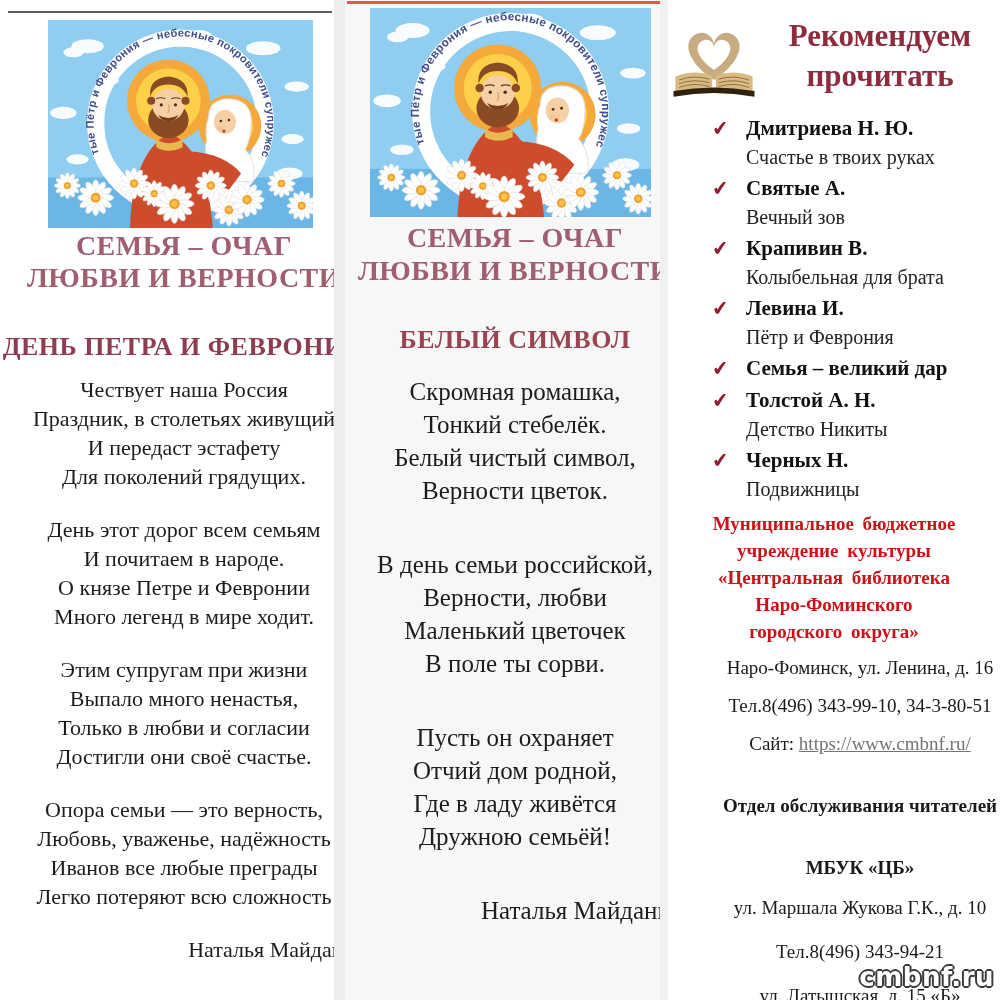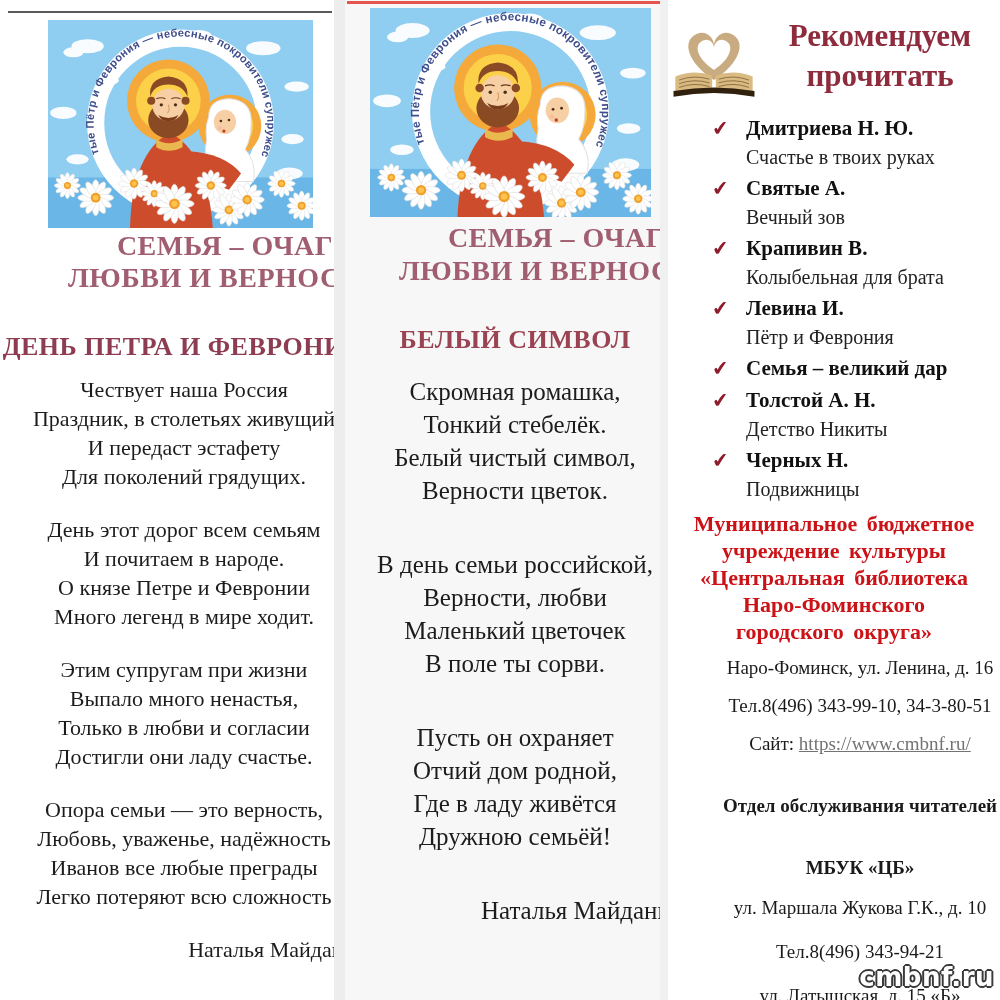--- a/index.html
+++ b/index.html
@@ -5,21 +5,21 @@
   html,body{margin:0;padding:0;background:#fff;}
   #canvas{position:relative;width:1000px;height:1000px;background:#ffffff;overflow:hidden;
           font-family:"Liberation Serif",serif;color:#1c1c1c;}
   .col{position:absolute;top:0;height:1000px;overflow:hidden;}
   .nowrap{white-space:nowrap;}
 
   
   .colL{left:0;width:334px;background:#fff;}
   .topline{position:absolute;left:8px;top:11px;width:324px;height:2px;background:#5a5a5a;}
   .artL{position:absolute;left:48px;top:20px;width:265px;height:208px;}
-  .ttl{position:absolute;text-align:center;font-weight:bold;color:#a05e70;letter-spacing:.5px;margin-left:41px;}
+  .ttl{position:absolute;text-align:center;font-weight:bold;color:#a05e70;letter-spacing:.5px;}
   .ttlL{left:0;top:230px;width:368px;font-size:28px;line-height:32px;}
   .hdg{position:absolute;text-align:center;font-weight:bold;letter-spacing:.5px;white-space:nowrap;}
   .hdgL{left:0;top:332px;width:368px;font-size:26px;color:#8d3c52;}
   .poem{position:absolute;text-align:center;}
   .poemL{left:0;top:375px;width:368px;font-size:22px;line-height:29px;}
   .poemL .stanza{margin:0 0 24px;}
   .pl{white-space:nowrap;}
   .sig{text-align:right;white-space:nowrap;padding-right:2px;}
   .poemL .sig{margin-top:24px;}
 
@@ -39,21 +39,21 @@
   .hdgR{position:absolute;left:92px;top:16px;width:240px;text-align:center;
         font-size:31px;font-weight:bold;color:#8e2c3e;line-height:40px;}
   .books{position:absolute;left:44px;top:114px;width:288px;}
   .book{margin-bottom:3px;}
   .arow{display:flex;gap:12px;line-height:29px;align-items:baseline;}
   .check{color:#8e1e2e;font-size:20px;font-family:"DejaVu Sans",sans-serif;
          transform:rotate(-6deg);width:22px;flex:none;}
   .author{font-weight:bold;font-size:21px;color:#111;white-space:nowrap;}
   .btitle{margin-left:34px;font-size:20px;line-height:28px;color:#222;white-space:nowrap;}
   .library{position:absolute;left:0;top:510px;width:332px;text-align:center;color:#cb1217;
-           font-weight:bold;font-size:22px;line-height:27px;word-spacing:4px;}
+           font-weight:bold;font-size:19px;line-height:27px;word-spacing:4px;}
   .contacts{position:absolute;left:0;top:655px;width:384px;text-align:center;
             font-size:19px;color:#1a1a1a;line-height:26px;}
   .c-line{white-space:nowrap;}
   .mt12{margin-top:12px;} .mt6{margin-top:6px;} .mt14{margin-top:14px;}
   .mt18{margin-top:18px;} .mt16{margin-top:16px;font-weight:bold;}
   .dept{font-weight:bold;margin-top:36px;}
   .link{color:#737373;text-decoration:underline;}
   .watermark{position:absolute;right:6px;bottom:8px;font-family:"DejaVu Sans",sans-serif;
     font-weight:bold;font-size:26px;color:#fff;letter-spacing:.5px;
     text-shadow:-2px 0 0 #3a3a3a,2px 0 0 #3a3a3a,0 -2px 0 #3a3a3a,0 2px 0 #3a3a3a,
@@ -183,21 +183,21 @@
       <div class="stanza">
         <div class="pl">День этот дорог всем семьям</div>
         <div class="pl">И почитаем в народе.</div>
         <div class="pl">О князе Петре и Февронии</div>
         <div class="pl">Много легенд в мире ходит.</div>
       </div>
       <div class="stanza">
         <div class="pl">Этим супругам при жизни</div>
         <div class="pl">Выпало много ненастья,</div>
         <div class="pl">Только в любви и согласии</div>
-        <div class="pl">Достигли они ладу счастье.</div>
+        <div class="pl">Достигли они своё счастье.</div>
       </div>
       <div class="stanza">
         <div class="pl">Опора семьи — это верность,</div>
         <div class="pl">Любовь, уваженье, надёжность</div>
         <div class="pl">Иванов все любые преграды</div>
         <div class="pl">Легко потеряют всю сложность</div>
       </div>
       <div class="sig">Наталья Майданик</div>
     </div>
   </div>

